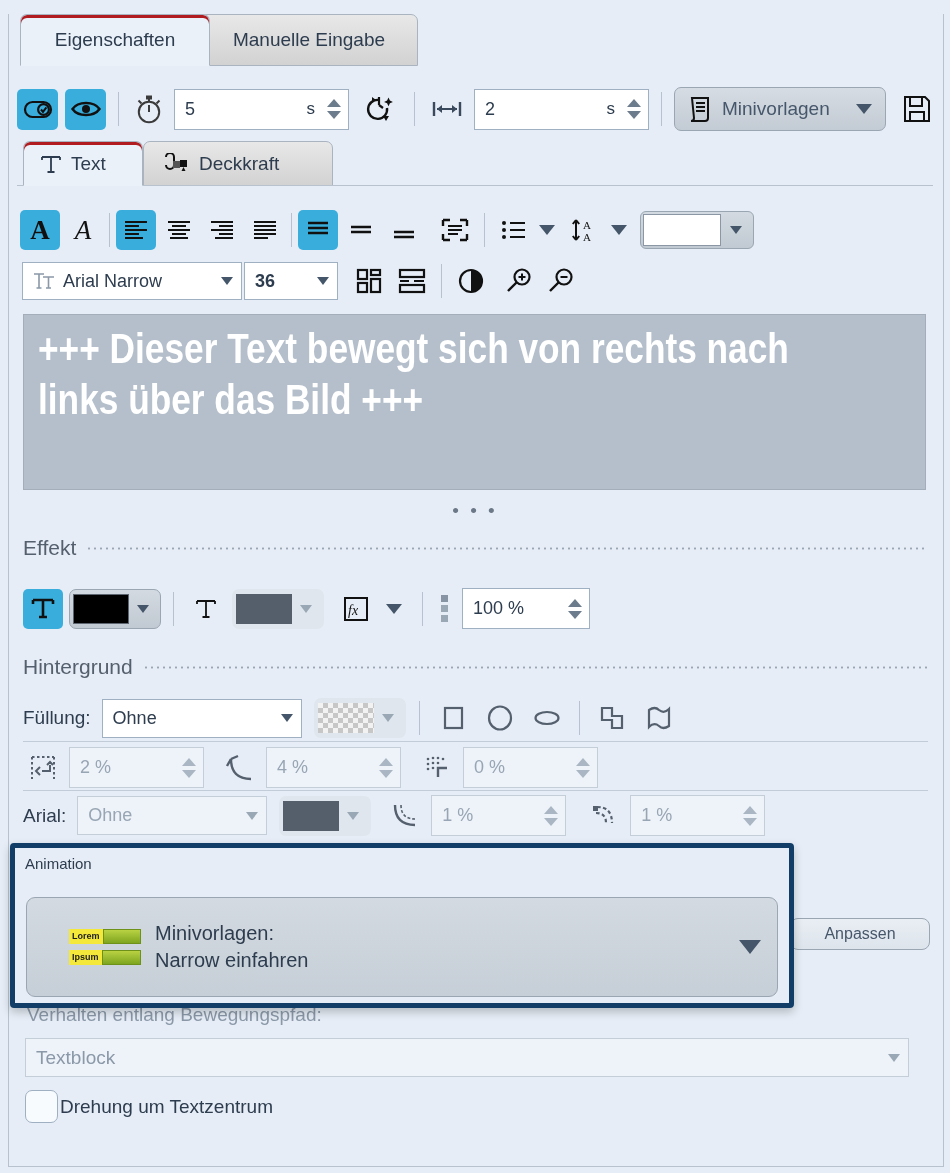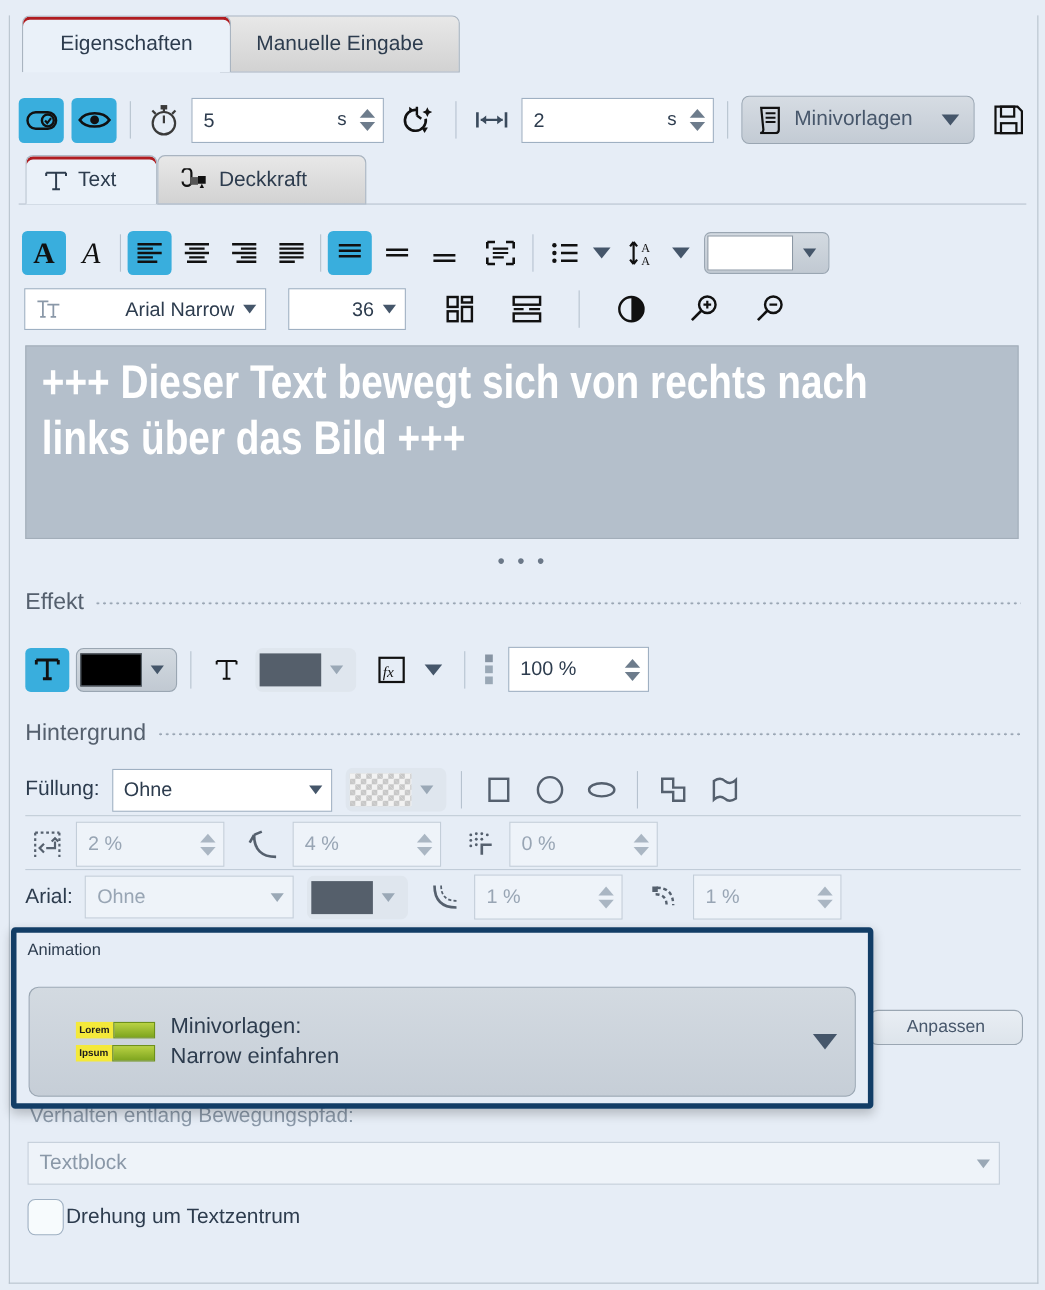--- a/index.html
+++ b/index.html
@@ -145,21 +145,21 @@
   }
   .colorbox { width: 78px; height: 32px; border: 1px solid #8b97a4; background: #fff; }
   .colorbox-arrow {
     width: 30px; height: 36px; display: flex; align-items: center; justify-content: center;
   }
 
   
   .fontrow {
     position: absolute; left: 22px; top: 260px;
     width: 912px; height: 42px;
-    display: flex; align-items: center; gap: 20px; text-align: right;
+    display: flex; align-items: center; gap: 2px;
   }
   .combo {
     height: 38px; border: 1px solid #9fb0c2; background: #fff;
     display: flex; align-items: center; gap: 8px;
     padding: 0 8px 0 10px; font-size: 18px; color: #2d3c4e;
   }
   .combo .lbl { flex: 1; white-space: nowrap; }
   .combo.muted .lbl { color: #8a98a8; }
   .icon-btn { width: 40px; height: 38px; display:flex; align-items:center; justify-content:center; }
 
@@ -567,21 +567,21 @@
     <div class="combo" style="width:220px;">
       <span>
         <svg width="22" height="20" viewBox="0 0 22 20">
           <path d="M1 3h10M6 3v14M3.5 17h5" stroke="#8a98a8" stroke-width="1.6" fill="none"></path>
           <path d="M10 6h11M15.5 6v11M13 17h5" stroke="#8a98a8" stroke-width="1.6" fill="none"></path>
         </svg>
       </span>
       <span class="lbl">Arial Narrow</span>
       <span class="caret sm"></span>
     </div>
-    <div class="combo" style="width:107px;">
+    <div class="combo" style="width:94px;font-weight:bold;">
       <span class="lbl">36</span>
       <span class="caret sm"></span>
     </div>
 
     <div class="icon-btn" style="margin-left:10px;">
       <span>
         <svg width="28" height="26" viewBox="0 0 28 26">
           <rect x="2" y="2" width="9" height="9" fill="none" stroke="#111" stroke-width="2.2"></rect>
           <rect x="2" y="15" width="9" height="9" fill="none" stroke="#111" stroke-width="2.2"></rect>
           <rect x="15" y="2" width="9" height="5" fill="none" stroke="#111" stroke-width="2.2"></rect>

